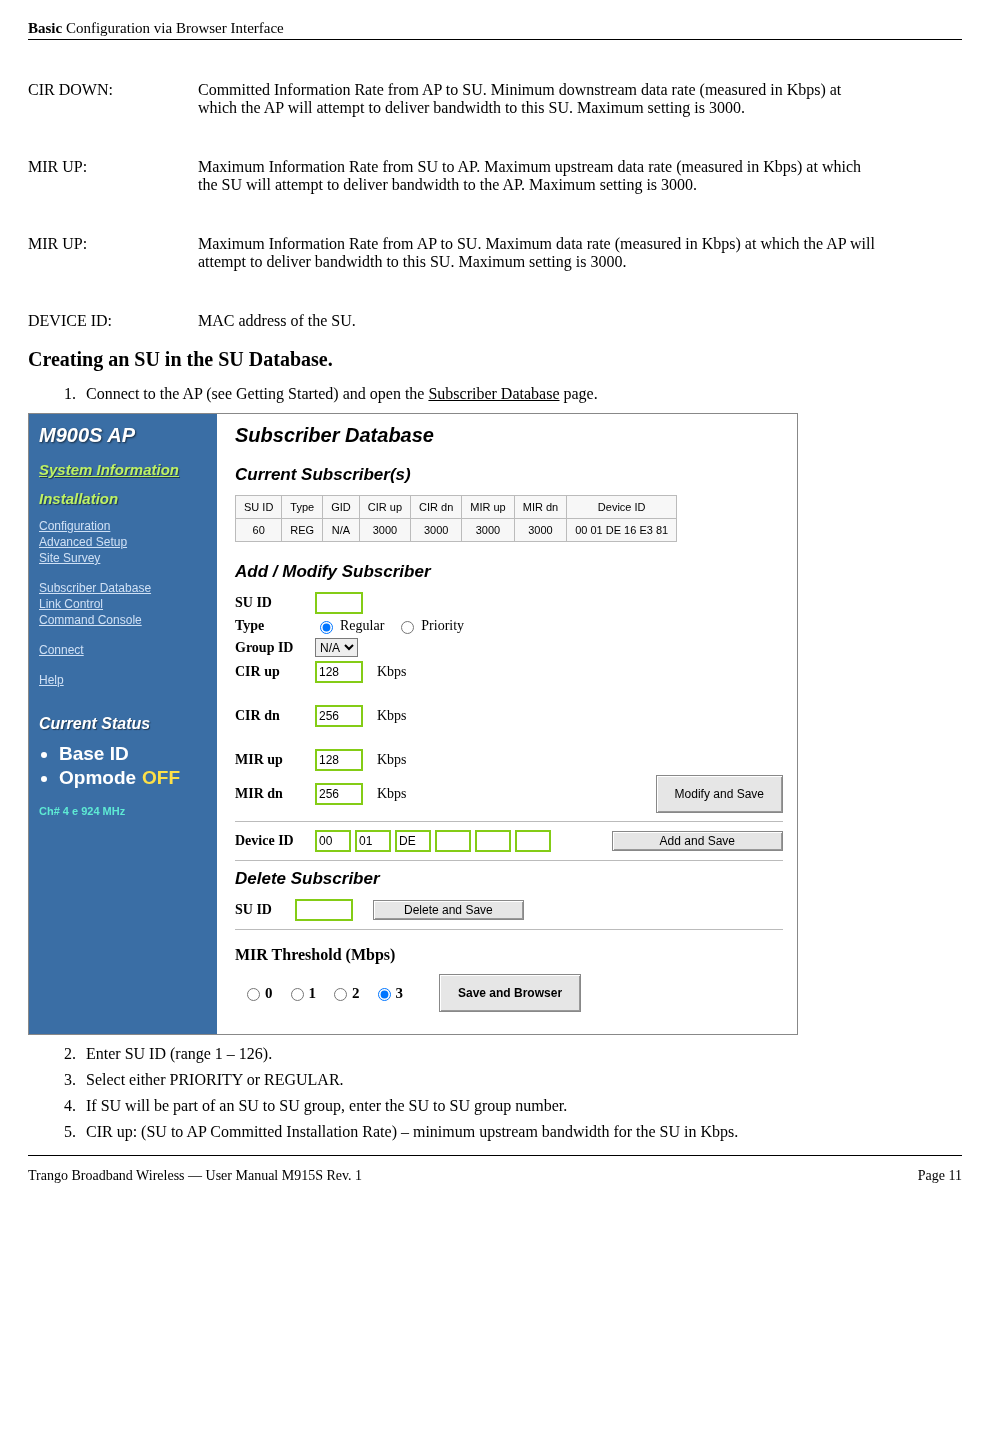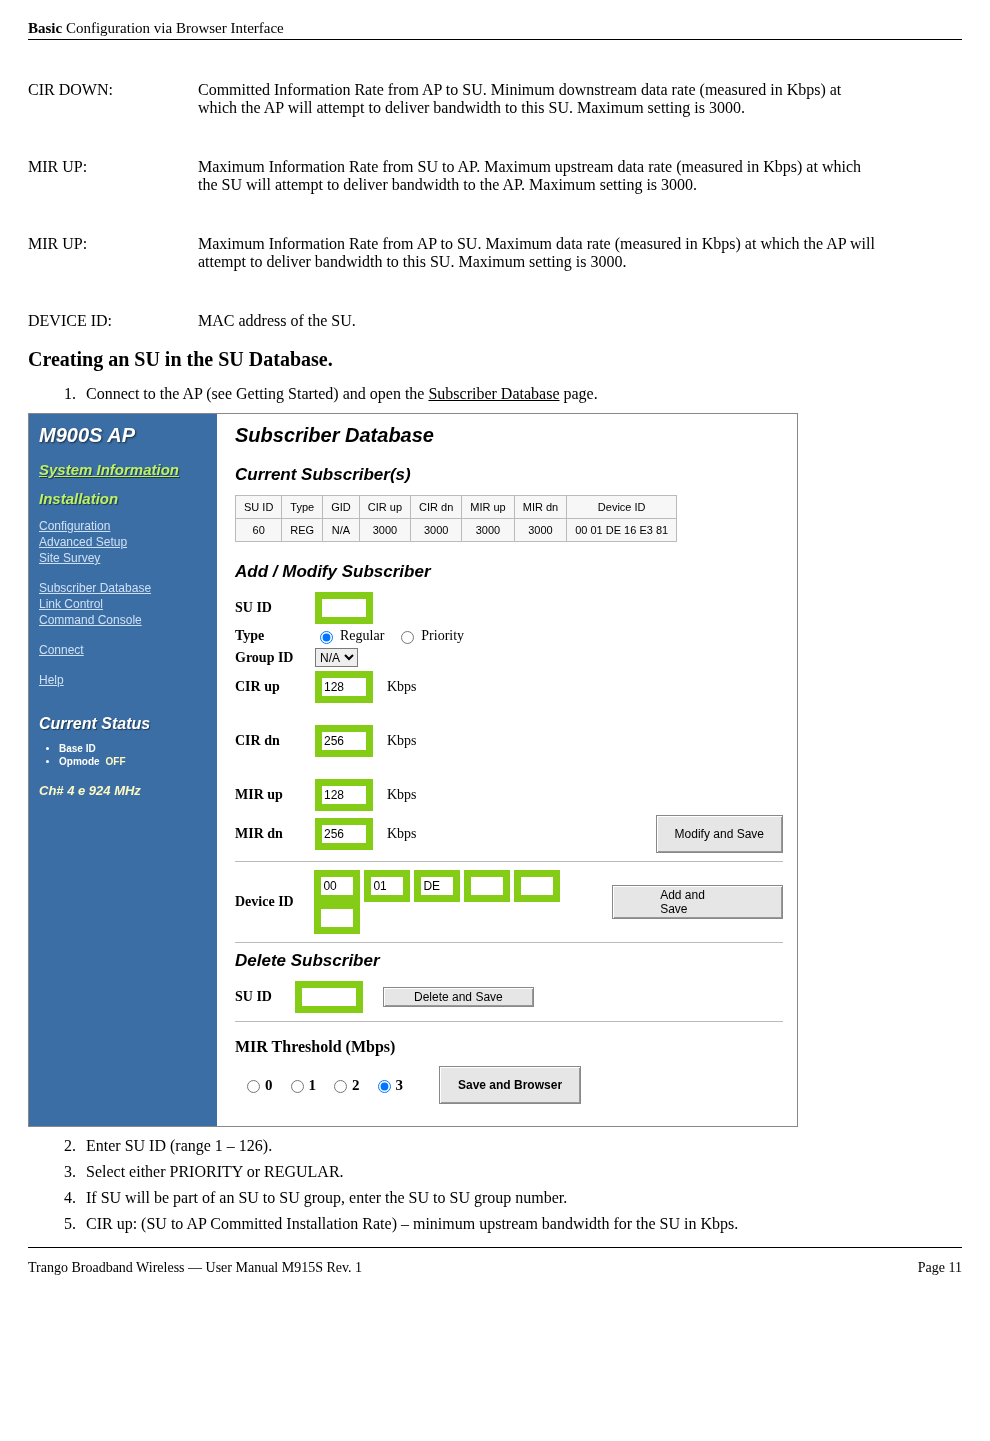--- a/index.html
+++ b/index.html
@@ -96,30 +96,29 @@
     font-style: italic;
     color: #fff;
     margin: 28px 0 10px 0;
     text-shadow: 1px 1px 1px rgba(0,0,0,.5);
   }
   .sidebar ul.status {
     list-style: disc;
     padding-left: 20px;
     margin: 0 0 16px 0;
     color: #fff;
-    font-size: 10px;
+    font-size: 19px;
     font-weight: bold;
   }
   .sidebar ul.status li { margin-bottom: 2px; }
-  .sidebar ul.status .off { color: #fef9c3; font-weight: bold; margin-left:6px;}
+  .sidebar ul.status .off { color: #fde047; font-weight: bold; margin-left:6px;}
   .sidebar .chan {
-    color: #fef9c3;
-    font-weight: bold;
-    font-style: italic;
-    font-size: 13px;
+    color: #5eead4;
+    font-weight: bold;
+    font-size: 11px;
     margin-top: 4px;
   }
 
   .content {
     flex: 1;
     padding: 6px 14px 18px 18px;
     color: #000;
   }
   .content h1 {
     font-family: Arial, sans-serif;
@@ -161,21 +160,21 @@
     font-family: "Times New Roman", serif;
     font-size: 14px;
   }
   .form-row .lbl {
     width: 80px;
     font-weight: bold;
   }
   .form-row input[type=text] {
     width: 40px;
     height: 16px;
-    border: 7px solid #84cc16;
+    border: 2px solid #84cc16;
     font-size: 12px;
     padding: 1px 2px;
     font-family: Arial,sans-serif;
     background:#fff;
   }
   .form-row .unit {
     margin-left: 14px;
     font-family: "Times New Roman", serif;
     font-size: 14px;
   }

